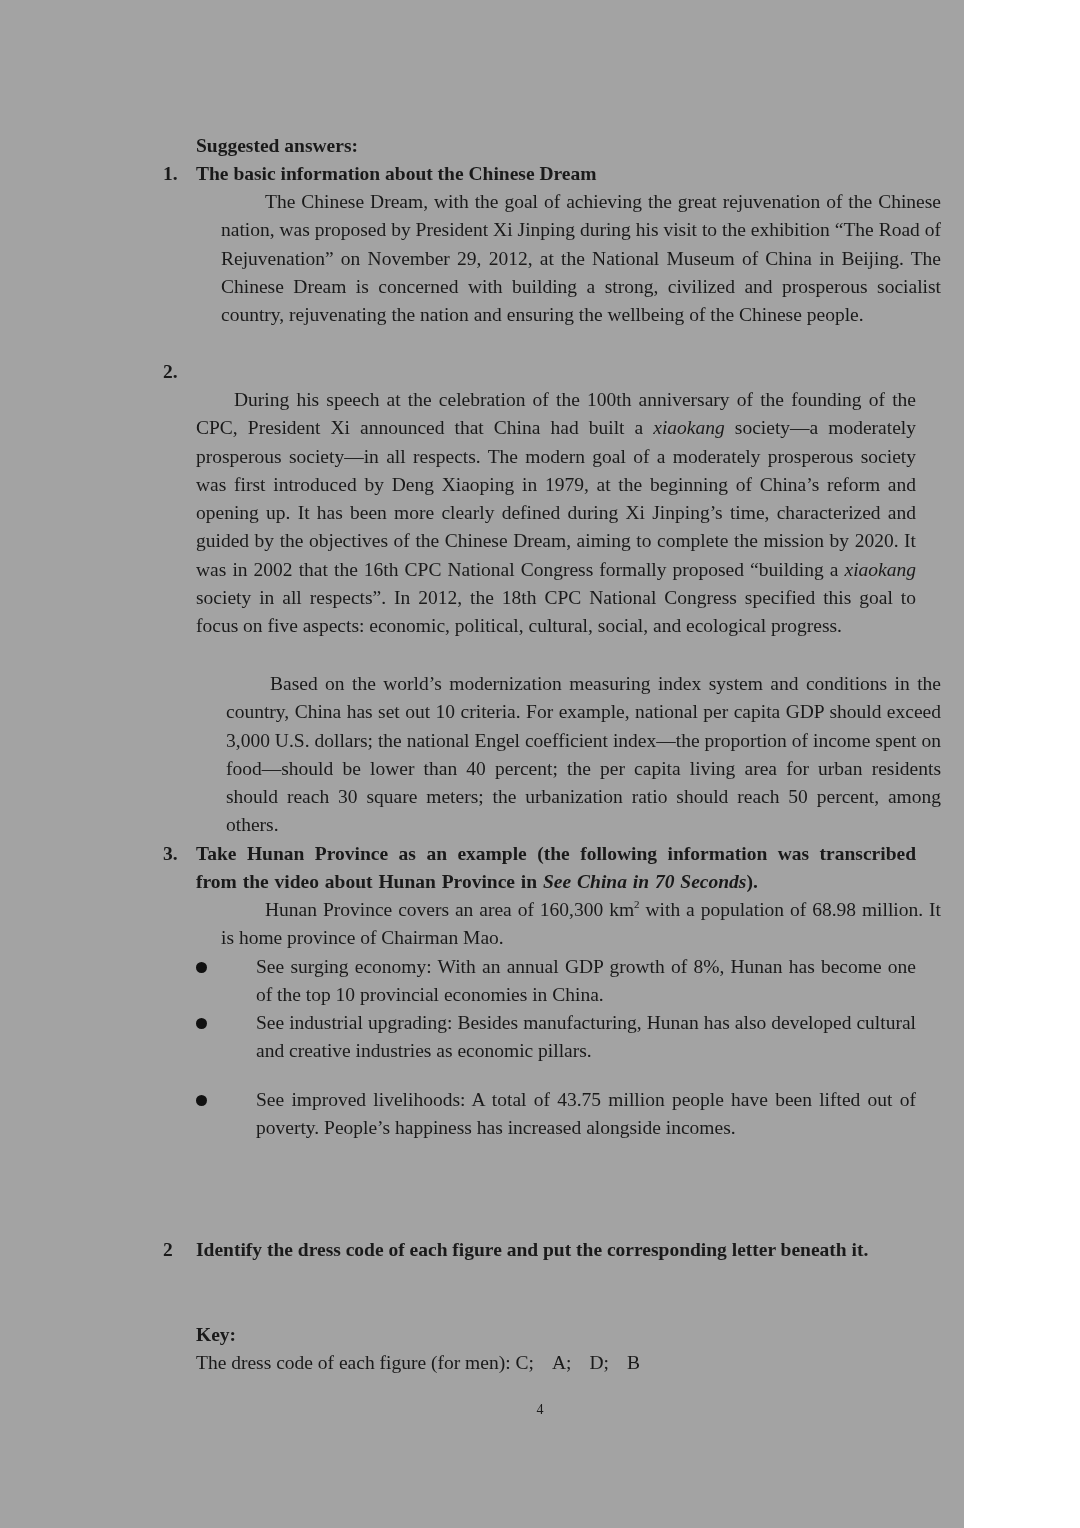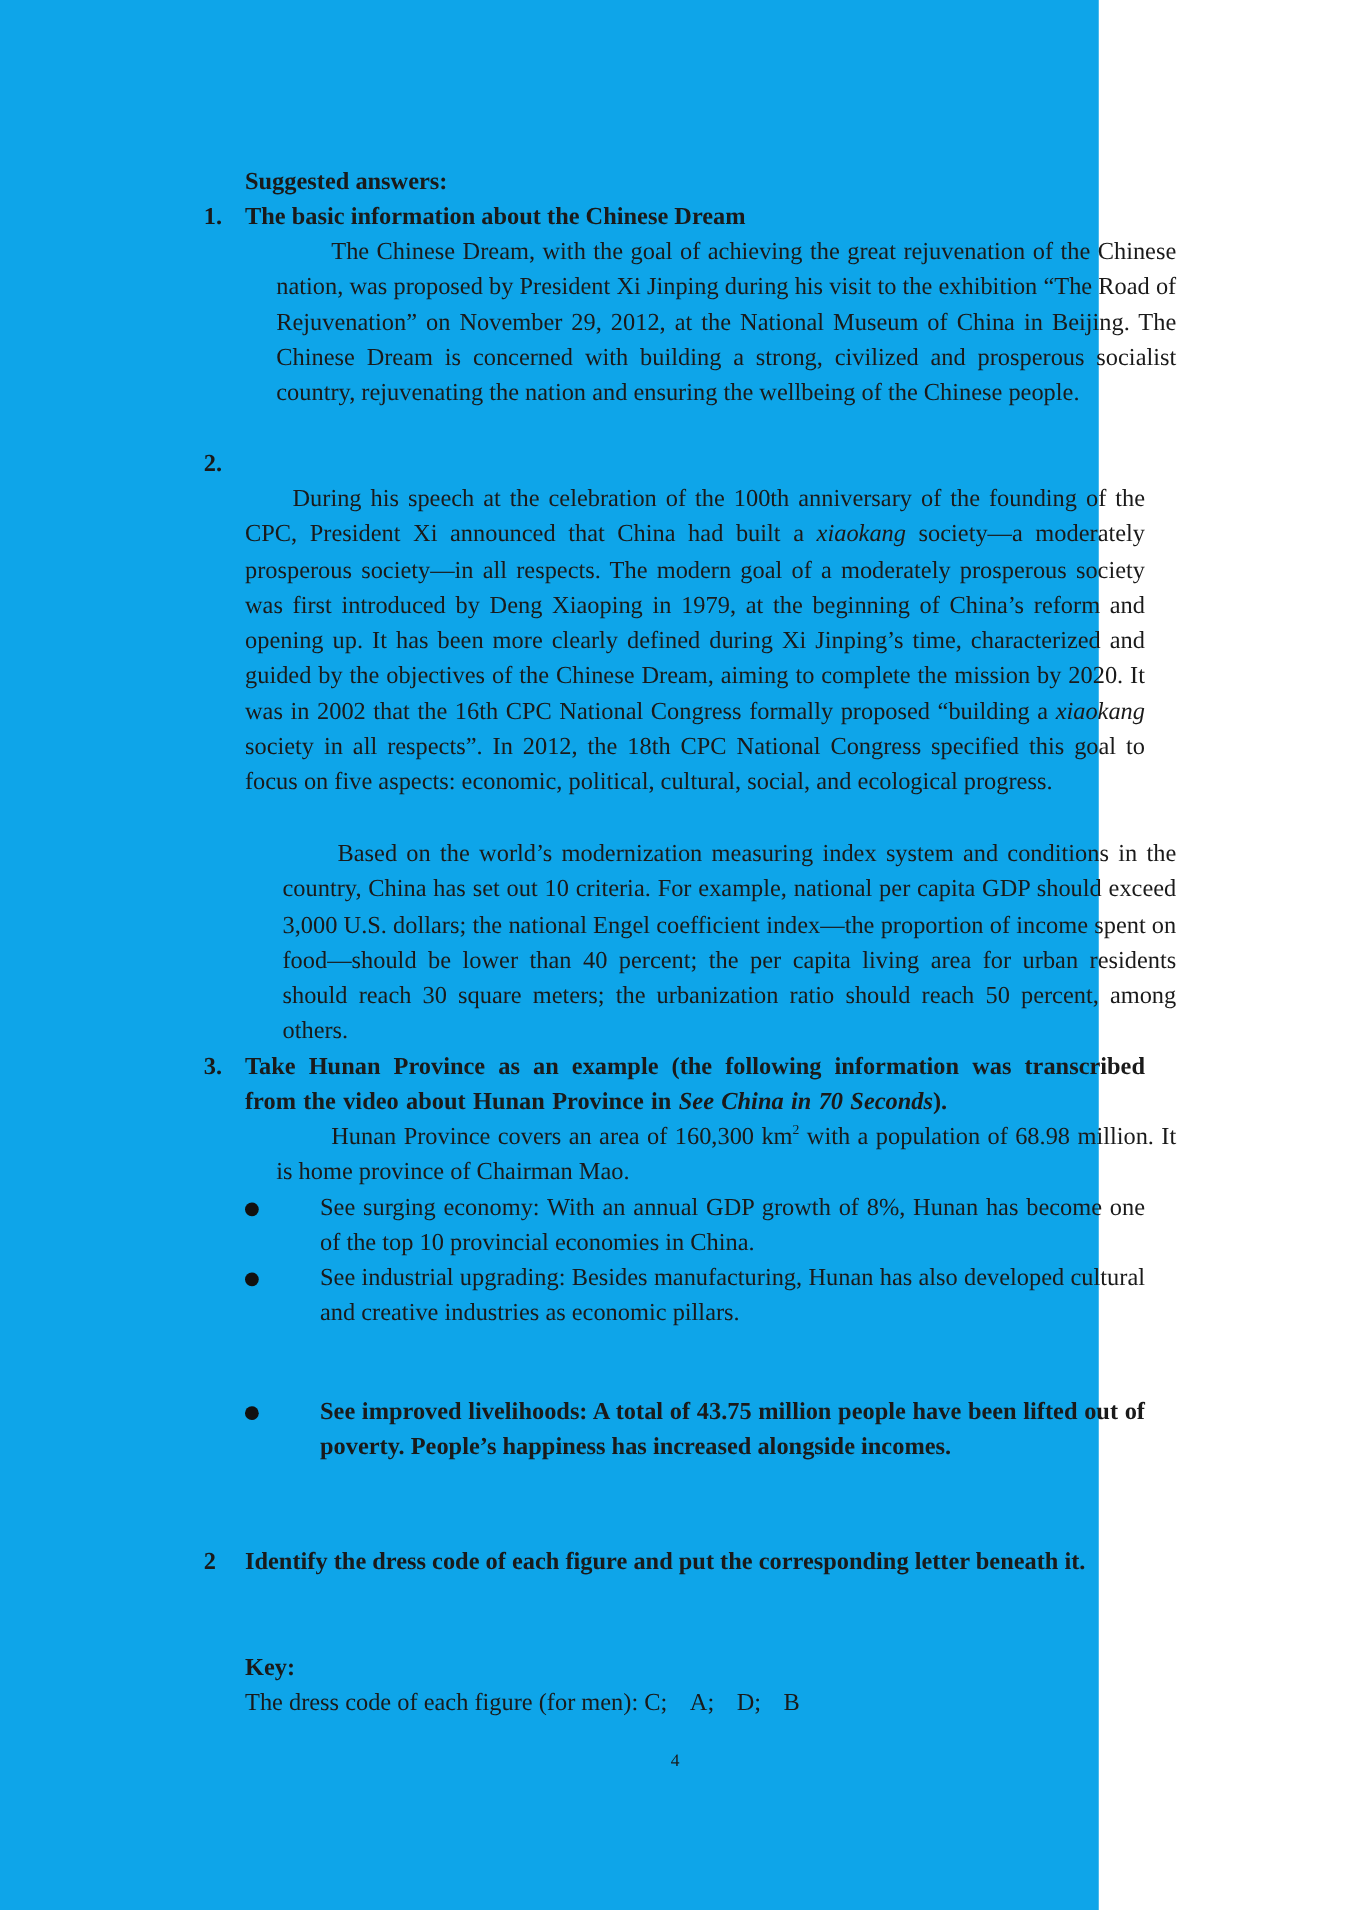--- a/index.html
+++ b/index.html
@@ -1,18 +1,18 @@
 <!DOCTYPE html>
 <html><head>
   <meta charset="utf-8">
   <style>
     html, body { margin: 0; padding: 0; background: #ffffff; }
     body { width: 1080px; height: 1528px; position: relative; overflow: hidden;
            font-family: "Liberation Serif", "DejaVu Serif", serif; color: #1a1a1a; }
-    .page { position: absolute; left: 0; top: 0; width: 879px; height: 1528px; background: #0ea5e9; }
+    .page { position: absolute; left: 0; top: 0; width: 964px; height: 1528px; background: #a3a3a3; }
     .block { position: absolute; font-size: 19.5px; line-height: 28.3px; }
     .col { left: 196px; width: 720px; }
     .justify { text-align: justify; text-align-last: left; }
     .bold { font-weight: bold; }
     .num { position: absolute; left: 163px; font-weight: bold; font-size: 19.5px; line-height: 28.3px; }
     .indent { text-indent: 38px; }
     .indent2 { text-indent: 44px; margin-left: 25px; }
     .p2b { left: 201px; width: 715px; }
     .bullet-row { position: absolute; left: 196px; width: 720px; font-size: 19.5px; line-height: 28.3px; }
     .bullet-dot { position: absolute; left: 0; top: 9px; width: 11px; height: 11px; border-radius: 50%; background: #111; }
@@ -42,21 +42,21 @@
   <div class="block col justify indent2" style="top:896px;"><span>Hunan Province covers an area of 160,300 km</span><sup>2</sup><span> with a population of 68.98 million. It is home province of Chairman Mao.</span></div>
 
   <div class="bullet-row" style="top:953px;">
     <span class="bullet-dot"></span>
     <div class="bullet-text">See surging economy: With an annual GDP growth of 8%, Hunan has become one of the top 10 provincial economies in China.</div>
   </div>
   <div class="bullet-row" style="top:1009px;">
     <span class="bullet-dot"></span>
     <div class="bullet-text">See industrial upgrading: Besides manufacturing, Hunan has also developed cultural and creative industries as economic pillars.</div>
   </div>
-  <div class="bullet-row" style="top:1116px;font-weight:bold;">
+  <div class="bullet-row" style="top:1086px;">
     <span class="bullet-dot"></span>
     <div class="bullet-text">See improved livelihoods: A total of 43.75 million people have been lifted out of poverty. People’s happiness has increased alongside incomes.</div>
   </div>
 
   <div class="num" style="top:1236px;">2</div>
   <div class="block col bold justify" style="top:1236px;">Identify the dress code of each figure and put the corresponding letter beneath it.</div>
 
   <div class="block col bold" style="top:1321px;">Key:</div>
   <div class="block col" style="top:1349px;">
     <span>The dress code of each figure (for men):</span>

